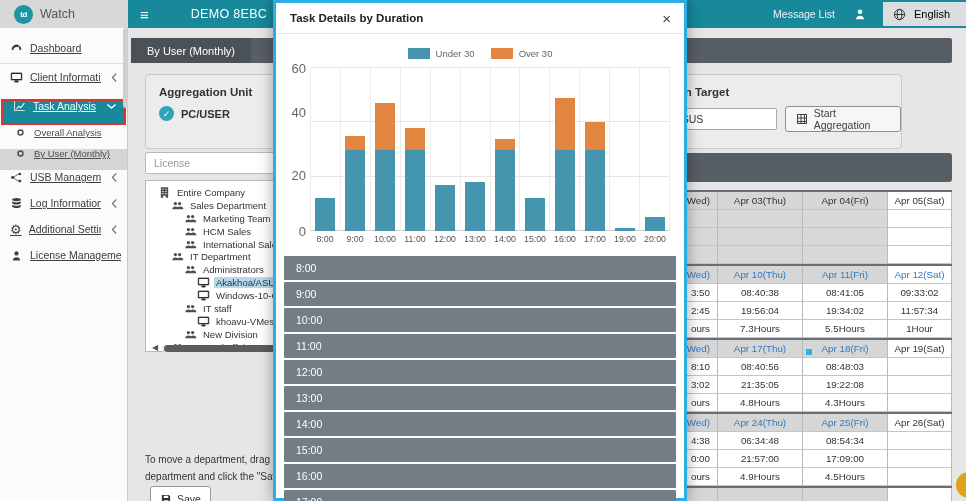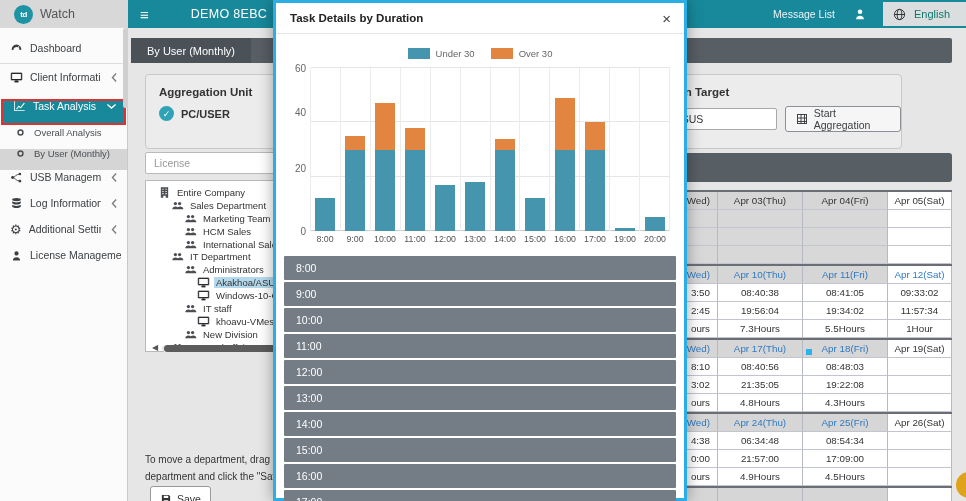--- a/index.html
+++ b/index.html
@@ -12,26 +12,26 @@
   
   #logo-strip{left:0;top:0;width:128px;height:28px;background:#d8d8d8;display:flex;align-items:center;gap:7px;padding-left:14px;box-sizing:border-box;}
   #logo-circle{width:19px;height:19px;border-radius:50%;background:#1d93a4;color:#fff;font-size:8px;font-weight:bold;display:flex;align-items:center;justify-content:center;letter-spacing:-.5px;}
   #logo-text{font-size:12.5px;color:#555;}
   #top-bar{left:128px;top:0;right:0;height:28px;background:#17899b;display:flex;align-items:center;color:#fff;}
   #hamburger{font-size:15px;margin-left:12px;cursor:pointer;}
   #app-title{font-size:12.5px;margin-left:32px;letter-spacing:.3px;padding-left:10px;}
   #top-right{margin-left:auto;display:flex;align-items:center;height:100%;}
   #message-list{font-size:10.5px;color:#eaf4f5;margin-right:18px;cursor:pointer;}
   #user-btn{margin-right:16px;cursor:pointer;color:#fff;}
-  #lang-box{height:24px;margin:2px 0;background:#dadedf;color:#0f766e;display:flex;align-items:center;gap:8px;padding:0 16px 0 10px;cursor:pointer;}
+  #lang-box{height:24px;margin:2px 0;background:#dadedf;color:#000000;display:flex;align-items:center;gap:8px;padding:0 16px 0 10px;cursor:pointer;}
   #lang-box .lbl{font-size:11px;}
 
   
   #sidebar{left:0;top:28px;width:128px;bottom:0;background:#fbfbfb;border-right:1px solid #c9c9c9;box-sizing:border-box;padding-top:6px;}
-  .side-item{display:flex;align-items:center;gap:7px;height:26px;padding:0 6px 12px 10px;color:#3c4044;font-size:10.5px;cursor:pointer;box-sizing:border-box;}
+  .side-item{display:flex;align-items:center;gap:7px;height:26px;padding:0 6px 12px 10px;color:#3c4044;font-size:10.5px;cursor:pointer;box-sizing:border-box;text-decoration:underline;}
   .side-item .lab{flex:1;white-space:nowrap;overflow:hidden;}
   .side-item .chev{color:#7b7f83;}
   .side-item.divider-after{border-bottom:1px solid #ddd;margin-bottom:6px;padding-bottom:2px;height:30px;}
   .side-item.active{background:#17899b;color:#fff;border:2px solid #e03131;margin:3px 1px;height:26px;}
   .side-item.active .chev{color:#fff;}
   .side-item.sub{height:21px;font-size:9.5px;padding-left:14px;color:#4a4e52;}
   .side-item.sub.selected{background:#d5d5d5;}
   #sidebar-scroll{right:0px;top:28px;width:5px;height:80px;background:#cfcfcf;border-radius:3px;}
 
   
@@ -89,21 +89,21 @@
   #modal-head{height:30px;display:flex;align-items:center;border-bottom:1px solid #e6e6e6;}
   #modal-title{font-size:11.5px;font-weight:bold;color:#222;margin-left:14px;}
   #modal-close{margin-left:auto;margin-right:13px;font-size:15px;color:#444;cursor:pointer;line-height:1;}
   #legend{display:flex;justify-content:center;gap:16px;margin-top:14px;height:14px;align-items:flex-start;}
   .leg-item{display:flex;align-items:center;gap:6px;font-size:9.5px;color:#666;}
   .leg-swatch{width:22px;height:11px;}
   #plot-wrap{position:relative;margin:6px 14px 0 34px;height:163px;}
   #plot{position:relative;height:163px;display:flex;border-left:1px solid #ececec;}
   .gline{position:absolute;left:0;right:0;height:1px;background:#e5e5e5;}
   .gline.base{background:#c9c9c9;}
-  .ylab{position:absolute;right:100%;margin-right:5px;font-size:10px;color:#666;transform:translateY(-50%);}
+  .ylab{position:absolute;right:100%;margin-right:5px;font-size:13px;color:#666;transform:translateY(-50%);}
   .bar-col{flex:1;position:relative;border-right:1px solid #ececec;display:flex;flex-direction:column;justify-content:flex-end;align-items:center;}
   .bar-stack{width:20px;display:flex;flex-direction:column;}
   #xlabels{display:flex;margin:3px 14px 0 34px;}
   .xlab{flex:1;text-align:center;font-size:8.8px;color:#555;}
   #time-list{margin:12px 8px 0 8px;}
   .time-row{height:24px;margin-bottom:2px;background:#747d85;border-radius:1px;display:flex;align-items:center;color:#fff;font-size:10.5px;padding-left:12px;cursor:pointer;}
 </style>
 </head>
 <body>
 
@@ -556,21 +556,21 @@
         <div class="leg-item">
           <span class="leg-swatch" style="background: rgb(226, 133, 64);"></span>
           <span>Over 30</span>
         </div>
       </div>
     <div id="plot-wrap">
       <div id="plot">
           <div class="gline base" style="bottom: 0px;"></div>
           <span class="ylab" style="bottom: 0px; transform: translateY(50%);">0</span>
           <div class="gline" style="bottom: 54.3333px;"></div>
-          <span class="ylab" style="bottom: 63px; transform: translateY(50%);">20</span>
+          <span class="ylab" style="bottom: 56px; transform: translateY(50%);">20</span>
           <div class="gline" style="bottom: 108.667px;"></div>
           <span class="ylab" style="bottom: 119px; transform: translateY(50%);">40</span>
           <div class="gline" style="bottom: 163px;"></div>
           <span class="ylab" style="bottom: 163px; transform: translateY(50%);">60</span>
           <div class="bar-col">
             <div class="bar-stack">
               <div style="height: 32.6px; background: rgb(69, 149, 174);"></div>
             </div>
           </div>
           <div class="bar-col">

